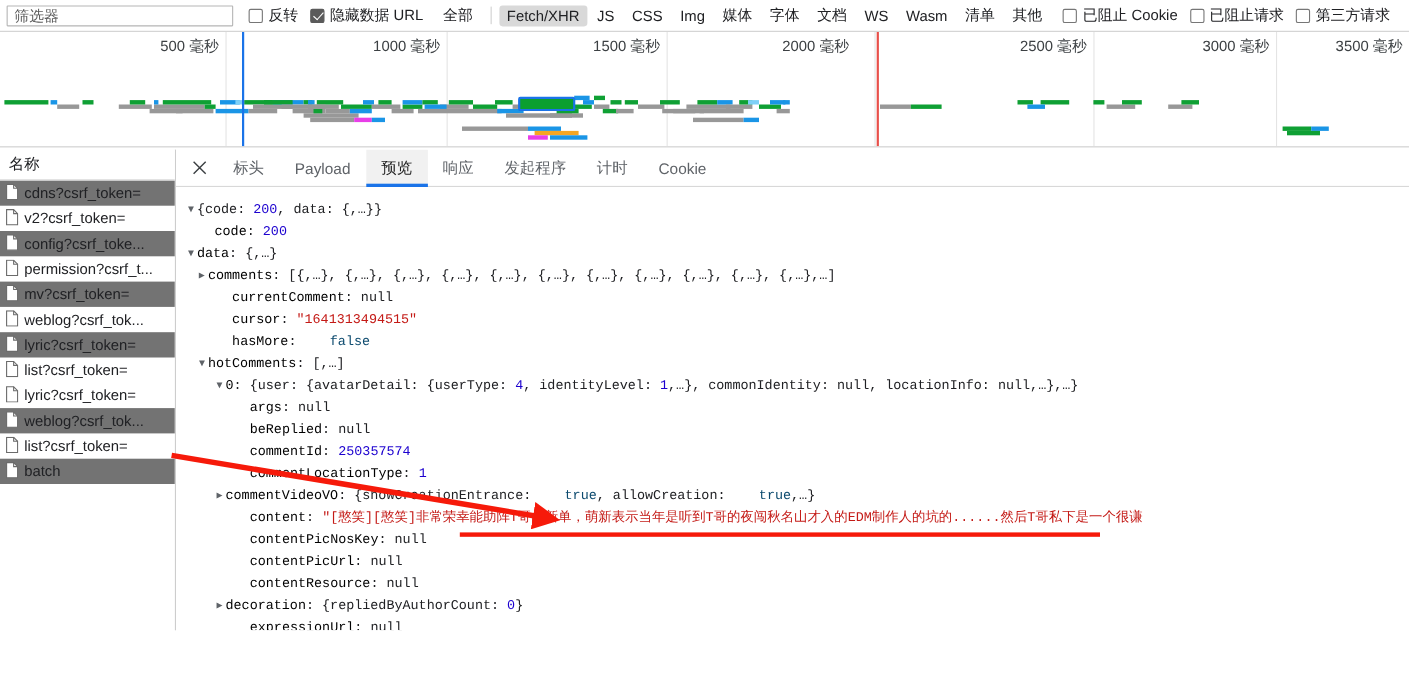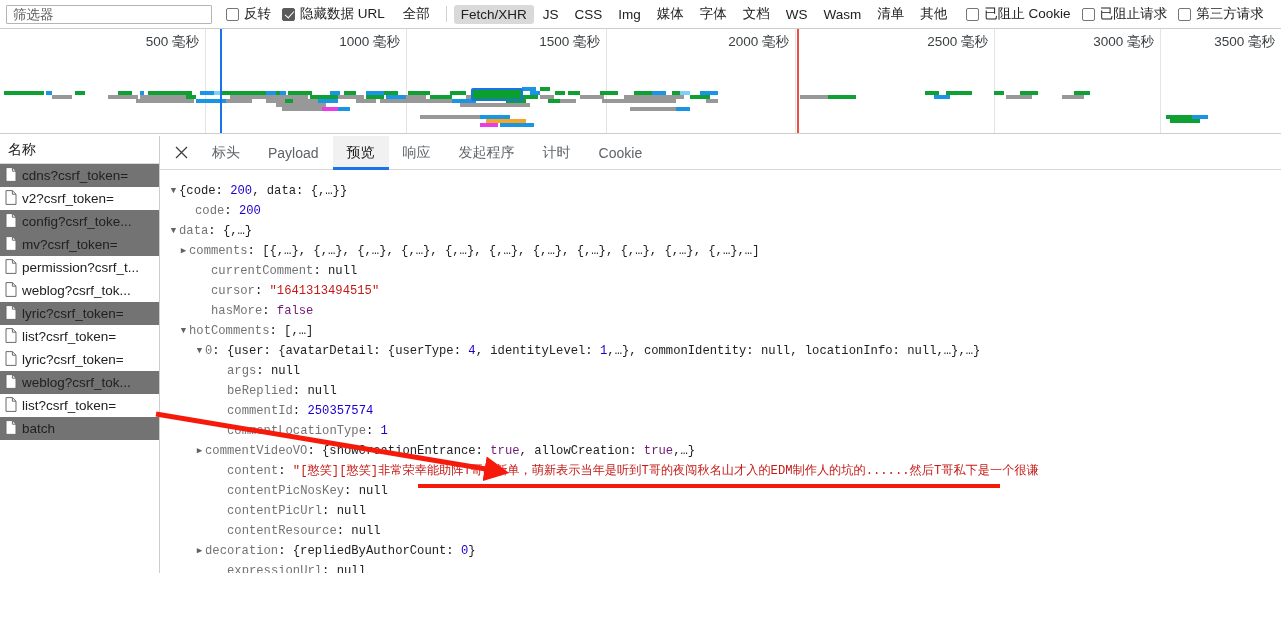--- a/index.html
+++ b/index.html
@@ -118,25 +118,25 @@
     font-family: Liberation Mono, monospace;
     font-size: 12.2px; line-height: 28px; color:#202124;
     white-space: nowrap;
   }
   .jline { display:block; height:20px; white-space:nowrap; }
   .arrow {
     display:inline-block; width:11px; text-align:center;
     color:#5f6368; font-size:9px; vertical-align: 1px;
   }
   .arrow.blank { color: transparent; }
-  .k { color:#737373; }
+  .k { color:#000000; }
   .v-num { color:#1c00cf; }
   .v-str { color:#c41a16; }
   .v-null { color:#202124; }
-  .v-bool { color:#701a75; }
+  .v-bool { color:#0c4a6e;margin-left:23px; }
   .punct { color:#202124; }
 
   
   .overlay { position:absolute; inset:0; pointer-events:none; }
 </style>
 </head>
 <body>
 
 <div class="app">
 
@@ -191,21 +191,21 @@
         <div class="ov-gridline" style="left: 406px;"></div>
         <div class="ov-gridline" style="left: 606px;"></div>
         <div class="ov-gridline" style="left: 795px;"></div>
         <div class="ov-gridline" style="left: 994px;"></div>
         <div class="ov-gridline" style="left: 1160px;"></div>
       </div>
     <div id="ov-labels">
         <div class="ov-label" style="left: 205px;">500 毫秒</div>
         <div class="ov-label" style="left: 406px;">1000 毫秒</div>
         <div class="ov-label" style="left: 606px;">1500 毫秒</div>
-        <div class="ov-label" style="left: 795px;">2000 毫秒</div>
+        <div class="ov-label" style="left: 778px;">2000 毫秒</div>
         <div class="ov-label" style="left: 994px;">2500 毫秒</div>
         <div class="ov-label" style="left: 1160px;">3000 毫秒</div>
         <div class="ov-label" style="left: 1281px;">3500 毫秒</div>
       </div>
     <div id="ov-bars">
         <div class="bar" style="left: 4px; top: 62px; width: 40px; background: rgb(15, 160, 52);"></div>
         <div class="bar" style="left: 46px; top: 62px; width: 6px; background: rgb(26, 149, 230);"></div>
         <div class="bar" style="left: 52px; top: 66px; width: 20px; background: rgb(152, 152, 152);"></div>
         <div class="bar" style="left: 75px; top: 62px; width: 10px; background: rgb(15, 160, 52);"></div>
         <div class="bar" style="left: 108px; top: 66px; width: 30px; background: rgb(152, 152, 152);"></div>
@@ -327,33 +327,33 @@
               </svg></span>
             <span>v2?csrf_token=</span>
           </div>
           <div class="sb-row alt">
             <span><svg class="doc-ico" viewBox="0 0 12 15" aria-hidden="true">
                 <path d="M1 0.6 h6.4 L11 4.2 V14.4 H1 Z" fill="#fff" stroke="#6b6b6b" stroke-width="1"></path>
                 <path d="M7.4 0.6 V4.2 H11" fill="none" stroke="#6b6b6b" stroke-width="1"></path>
               </svg></span>
             <span>config?csrf_toke...</span>
           </div>
+          <div class="sb-row">
+            <span><svg class="doc-ico" viewBox="0 0 12 15" aria-hidden="true">
+                <path d="M1 0.6 h6.4 L11 4.2 V14.4 H1 Z" fill="#fff" stroke="#6b6b6b" stroke-width="1"></path>
+                <path d="M7.4 0.6 V4.2 H11" fill="none" stroke="#6b6b6b" stroke-width="1"></path>
+              </svg></span>
+            <span>permission?csrf_t...</span>
+          </div>
           <div class="sb-row alt">
             <span><svg class="doc-ico" viewBox="0 0 12 15" aria-hidden="true">
                 <path d="M1 0.6 h6.4 L11 4.2 V14.4 H1 Z" fill="#fff" stroke="#6b6b6b" stroke-width="1"></path>
                 <path d="M7.4 0.6 V4.2 H11" fill="none" stroke="#6b6b6b" stroke-width="1"></path>
               </svg></span>
             <span>mv?csrf_token=</span>
-          </div>
-          <div class="sb-row">
-            <span><svg class="doc-ico" viewBox="0 0 12 15" aria-hidden="true">
-                <path d="M1 0.6 h6.4 L11 4.2 V14.4 H1 Z" fill="#fff" stroke="#6b6b6b" stroke-width="1"></path>
-                <path d="M7.4 0.6 V4.2 H11" fill="none" stroke="#6b6b6b" stroke-width="1"></path>
-              </svg></span>
-            <span>permission?csrf_t...</span>
           </div>
           <div class="sb-row">
             <span><svg class="doc-ico" viewBox="0 0 12 15" aria-hidden="true">
                 <path d="M1 0.6 h6.4 L11 4.2 V14.4 H1 Z" fill="#fff" stroke="#6b6b6b" stroke-width="1"></path>
                 <path d="M7.4 0.6 V4.2 H11" fill="none" stroke="#6b6b6b" stroke-width="1"></path>
               </svg></span>
             <span>weblog?csrf_tok...</span>
           </div>
           <div class="sb-row alt">
             <span><svg class="doc-ico" viewBox="0 0 12 15" aria-hidden="true">

